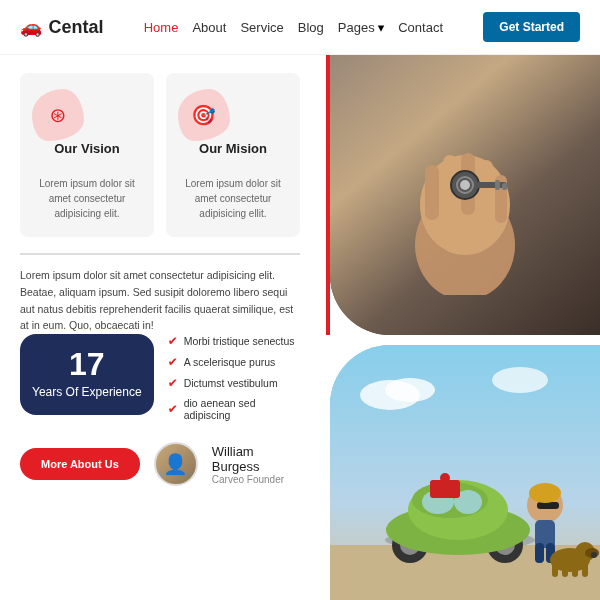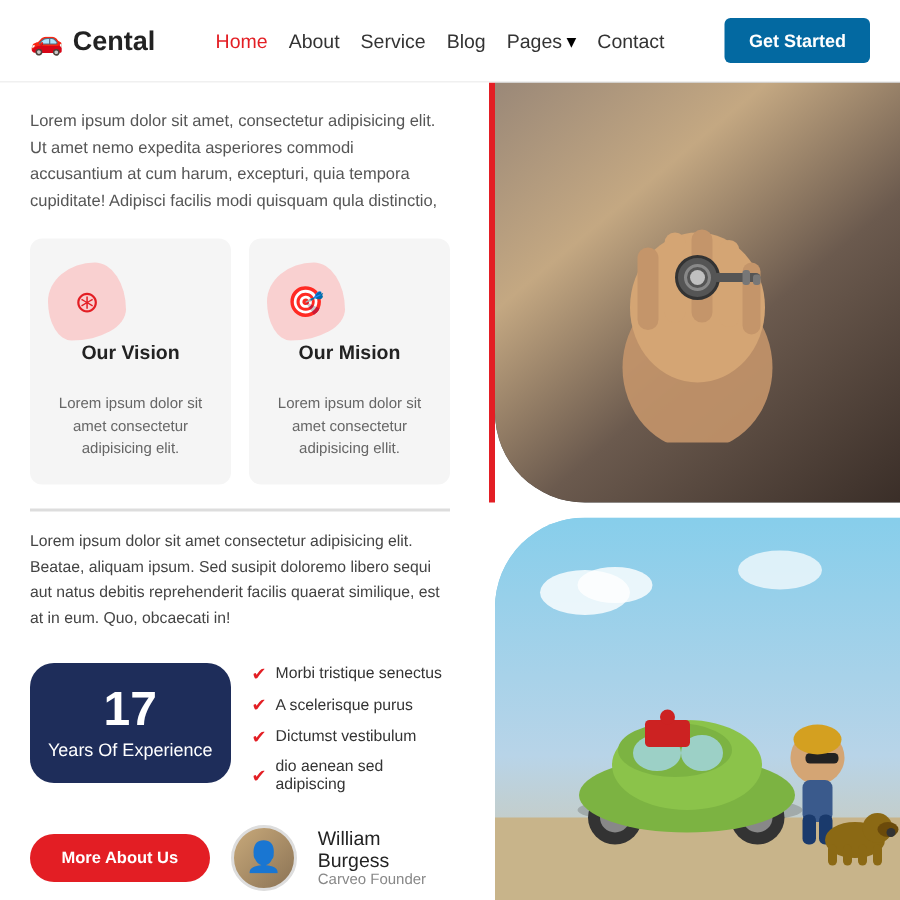--- a/index.html
+++ b/index.html
@@ -44,21 +44,21 @@
       position: absolute; top: 0; left: 0; width: 100%; height: 100%;
       border-radius: 60% 40% 70% 30% / 50% 60% 40% 50%;
     }
     .blob-icon { position: relative; z-index: 1; font-size: 20px; }
     .card-title { font-size: 13px; font-weight: 700; margin-bottom: 20px; color: #222; }
     .card-desc { font-size: 10px; color: #666; line-height: 1.5; text-align: center; }
 
     
     .section-para {
       font-size: 10.5px; color: #444; line-height: 1.6;
-      border-top: 2px solid #ddd; padding-top: 12px; margin-bottom: 21px;
+      border-top: 2px solid #ddd; padding-top: 12px; margin-bottom: 0;
     }
 
     
     .exp-section { display: flex; gap: 14px; margin-bottom: 14px; align-items: flex-start; }
     .exp-box {
       background: #1e2d5a; color: #fff; border-radius: 16px;
       padding: 14px 12px; text-align: center; min-width: 90px; flex-shrink: 0;
     }
     .exp-number { font-size: 32px; font-weight: 800; line-height: 1; }
     .exp-label { font-size: 12px; line-height: 1.4; margin-top: 4px; }
@@ -136,21 +136,20 @@
     </span>
     <a href="#">Contact</a>
   </div>
   <button class="btn-get-started">Get Started</button>
 </nav>
 
 <div class="main-container">
 
   <div class="left-content">
 
-    <p class="intro-text">Lorem ipsum dolor sit amet, consectetur adipisicing elit. Ut amet nemo expedita asperiores commodi accusantium at cum harum, excepturi, quia tempora cupiditate! Adipisci facilis modi quisquam qula distinctio,</p>
 
     <div class="cards-row">
 
       <div class="card">
         <div class="card-icon-blob">
           <div class="blob-bg" style="background:#f9d0d0;"></div>
           <span class="blob-icon" style="color:#e31e24;">⊛</span>
         </div>
         <div class="card-title">Our Vision</div>
         <div class="card-desc">Lorem ipsum dolor sit amet consectetur adipisicing elit.</div>

